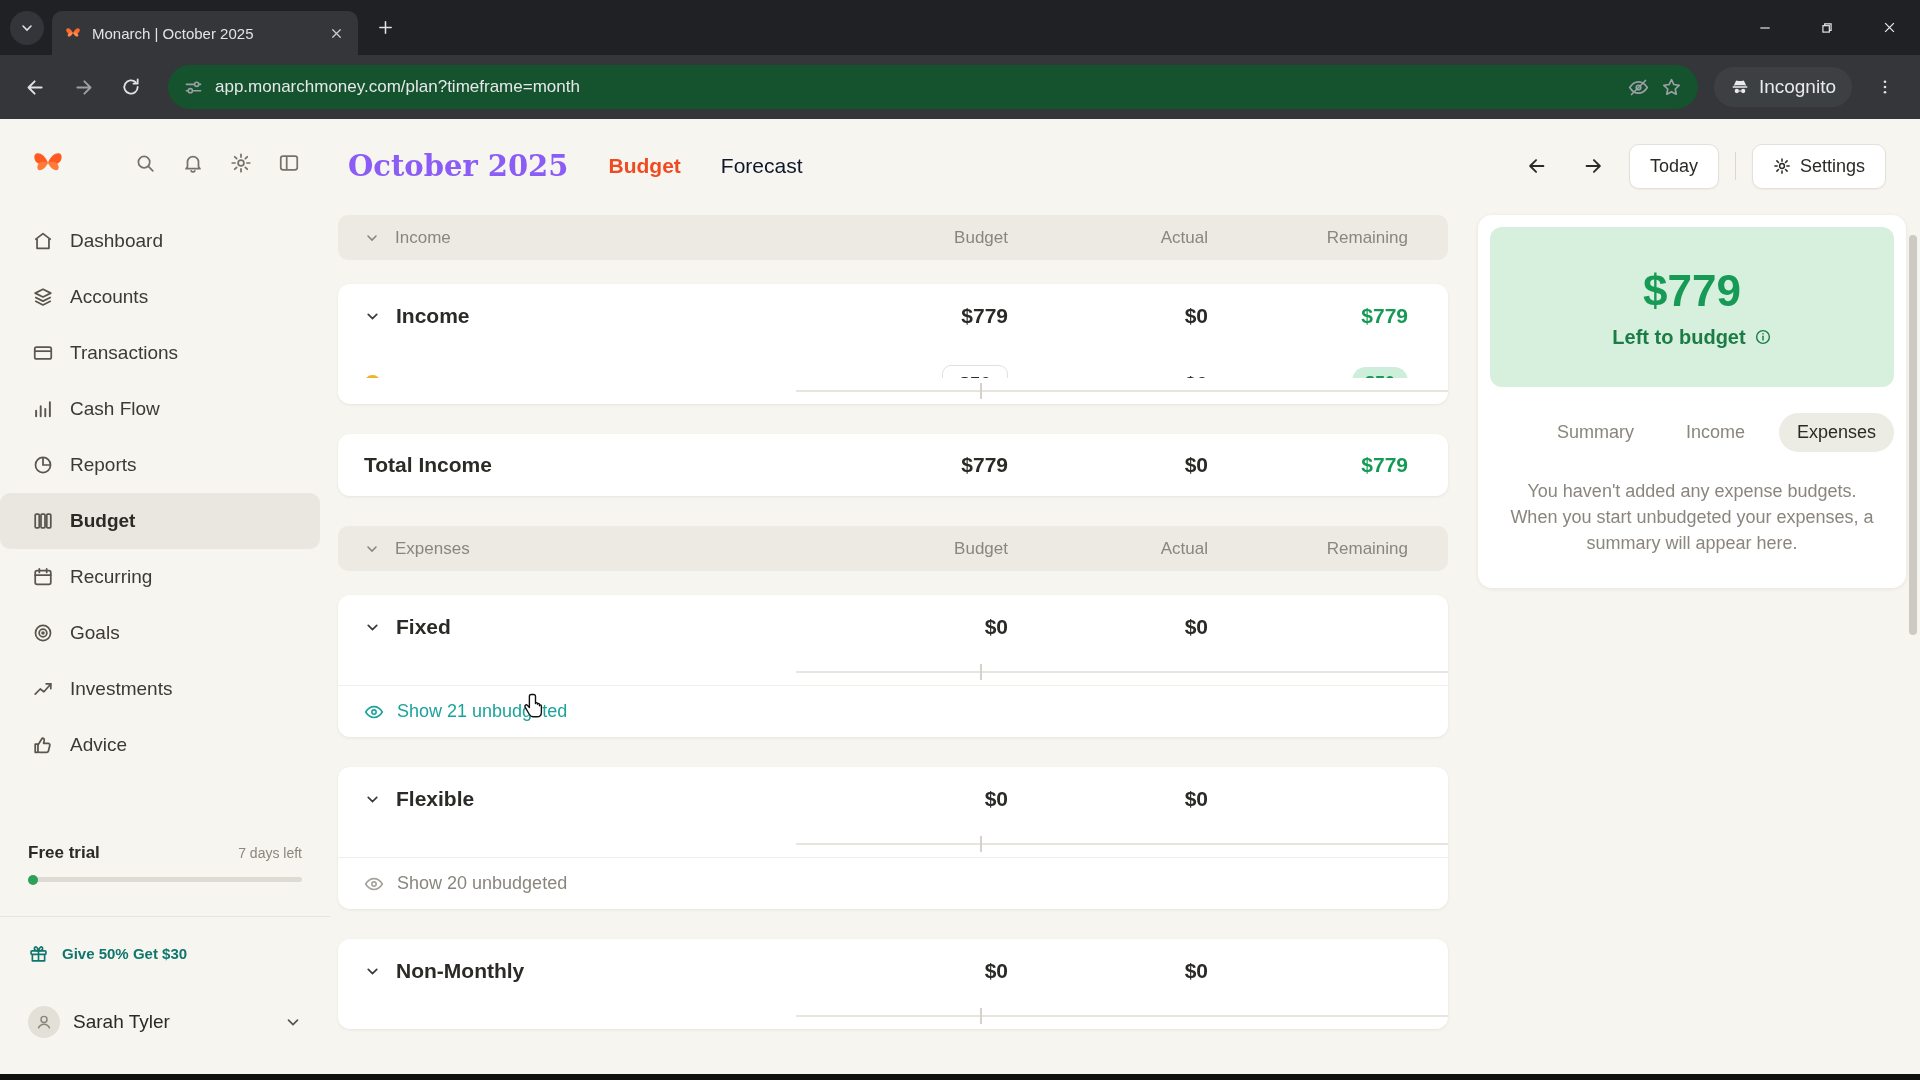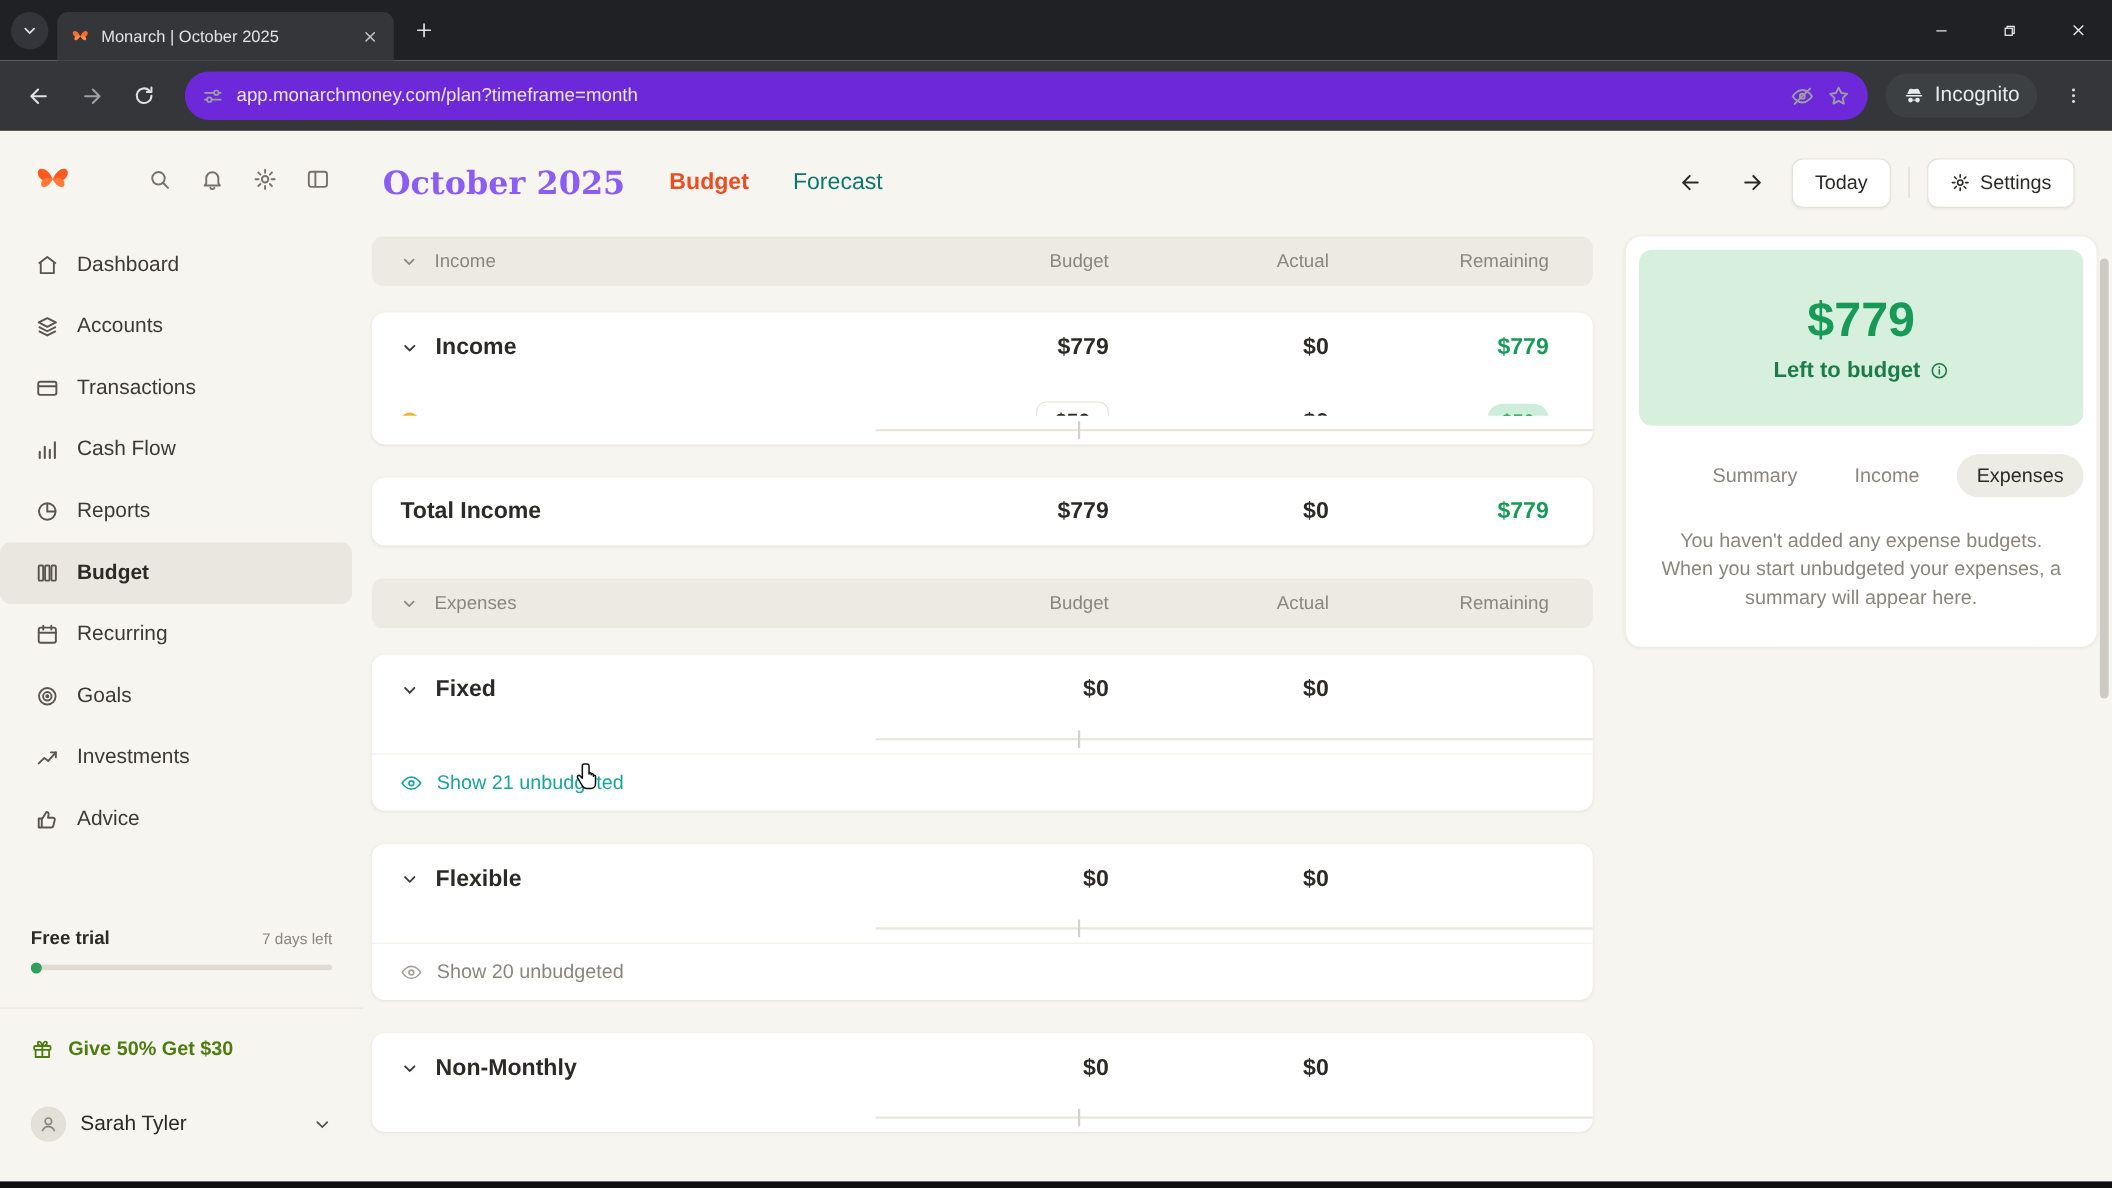--- a/index.html
+++ b/index.html
@@ -13,21 +13,21 @@
   .browser-tab { align-self:flex-end; height:44px; width:306px; background:#35363a; border-radius:10px 10px 0 0; display:flex; align-items:center; padding:0 10px 0 12px; gap:10px; }
   .tab-title { color:#e2e3e6; font-size:15px; flex:1; white-space:nowrap; overflow:hidden; }
   .tab-close { width:24px; height:24px; border-radius:50%; display:flex; align-items:center; justify-content:center; color:#c8cacd; }
   .newtab-btn { width:34px; height:34px; display:flex; align-items:center; justify-content:center; color:#dfe1e5; margin-left:10px; }
   .win-controls { position:absolute; right:0; top:0; height:55px; display:flex; }
   .win-btn { width:62px; height:55px; display:flex; align-items:center; justify-content:center; color:#e8eaed; }
 
   .toolbar { height:64px; background:#35363a; display:flex; align-items:center; padding:0 14px; gap:6px; }
   .tool-btn { width:42px; height:42px; border-radius:50%; display:flex; align-items:center; justify-content:center; color:#dfe1e5; }
   .tool-btn.dim { color:#9aa0a6; }
-  .urlbar { flex:1; height:44px; background:#6d28d9; border-radius:22px; display:flex; align-items:center; padding:0 16px; gap:12px; margin:0 10px; color:#9aa0a6; }
+  .urlbar { flex:1; height:44px; background:#14532d; border-radius:22px; display:flex; align-items:center; padding:0 16px; gap:12px; margin:0 10px; color:#9aa0a6; }
   .url-text { color:#e6e7ea; font-size:17px; flex:1; white-space:nowrap; overflow:hidden; }
   .urlbar-icon { color:#9aa0a6; }
   .incognito-chip { height:40px; background:#3c4043; border-radius:20px; display:flex; align-items:center; gap:9px; padding:0 16px; color:#e8eaed; font-size:19px; margin-right:6px; }
 
   
   .app { display:flex; height:961px; background:#f7f5ef; }
 
   
   .sidebar { width:330px; flex:0 0 330px; display:flex; flex-direction:column; padding-top:18px; }
   .sidebar-top { display:flex; align-items:center; height:52px; padding:0 30px; }
@@ -36,32 +36,32 @@
   .nav-item { height:56px; display:flex; align-items:center; gap:16px; padding:0 16px 0 32px; font-size:19px; color:#3c3a34; border-radius:10px; margin-right:10px; }
   .nav-item .nav-icon { color:#5a564f; }
   .nav-item.active { background:#eae7e0; font-weight:700; color:#2b2a26; }
   .trial { margin:70px 28px 0; }
   .trial-row { display:flex; align-items:baseline; justify-content:space-between; }
   .trial-title { font-size:17px; font-weight:700; color:#2b2a26; }
   .trial-days { font-size:14px; color:#8a867e; }
   .trial-bar { margin-top:14px; height:5px; background:#dedbd3; border-radius:3px; position:relative; }
   .trial-progress { position:absolute; left:0; top:-2px; width:10px; height:10px; border-radius:50%; background:#2fa05a; }
   .sidebar-bottom { border-top:1px solid #e8e5dd; margin-top:34px; padding:26px 28px 0; }
-  .referral { display:flex; align-items:center; gap:13px; color:#4d7c0f; font-size:18px; font-weight:600; }
+  .referral { display:flex; align-items:center; gap:13px; color:#0f766e; font-size:15px; font-weight:600; }
   .user-row { margin-top:42px; display:flex; align-items:center; gap:13px; }
   .avatar { width:32px; height:32px; border-radius:50%; background:#e3e0d8; color:#8a867e; display:flex; align-items:center; justify-content:center; }
   .user-name { font-size:19px; color:#2b2a26; flex:1; }
   .user-chevron { color:#55524c; }
 
   
   .content { flex:1; display:flex; flex-direction:column; min-width:0; }
   .content-header { height:94px; display:flex; align-items:center; padding:0 34px 0 18px; }
   .month-title { font-family:"DejaVu Serif", serif; font-size:29px; font-weight:700; color:#8b5cf6; margin-right:40px; }
   .view-tabs { display:flex; gap:40px; align-items:center; }
-  .view-tab { font-size:21px; color:#0f766e; font-weight:500; }
+  .view-tab { font-size:21px; color:#0f172a; font-weight:500; }
   .view-tab.active { color:#f04a21; font-weight:700; }
   .header-right { margin-left:auto; display:flex; align-items:center; gap:16px; }
   .arrow-btn { width:40px; height:40px; display:flex; align-items:center; justify-content:center; color:#2b2a26; border-radius:8px; }
   .hdr-btn { background:#ffffff; border:1px solid #e4e1da; border-radius:10px; padding:11px 20px; font-size:18px; color:#2b2a26; display:flex; align-items:center; gap:9px; box-shadow:0 1px 2px rgba(40,35,25,.05); }
   .hdr-divider { width:1px; height:28px; background:#dcd8d0; }
 
   .content-body { flex:1; display:flex; padding:2px 14px 0 8px; min-height:0; }
   .budget-col { flex:1; margin-right:30px; min-width:0; }
   .summary-col { width:428px; flex:0 0 428px; }
 

